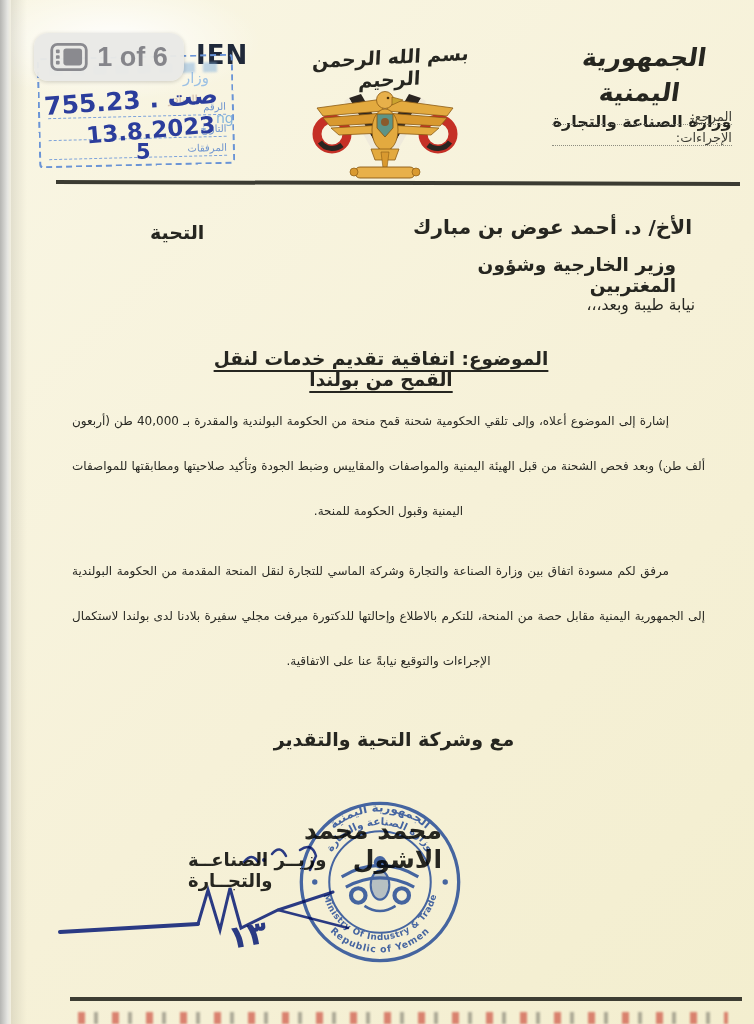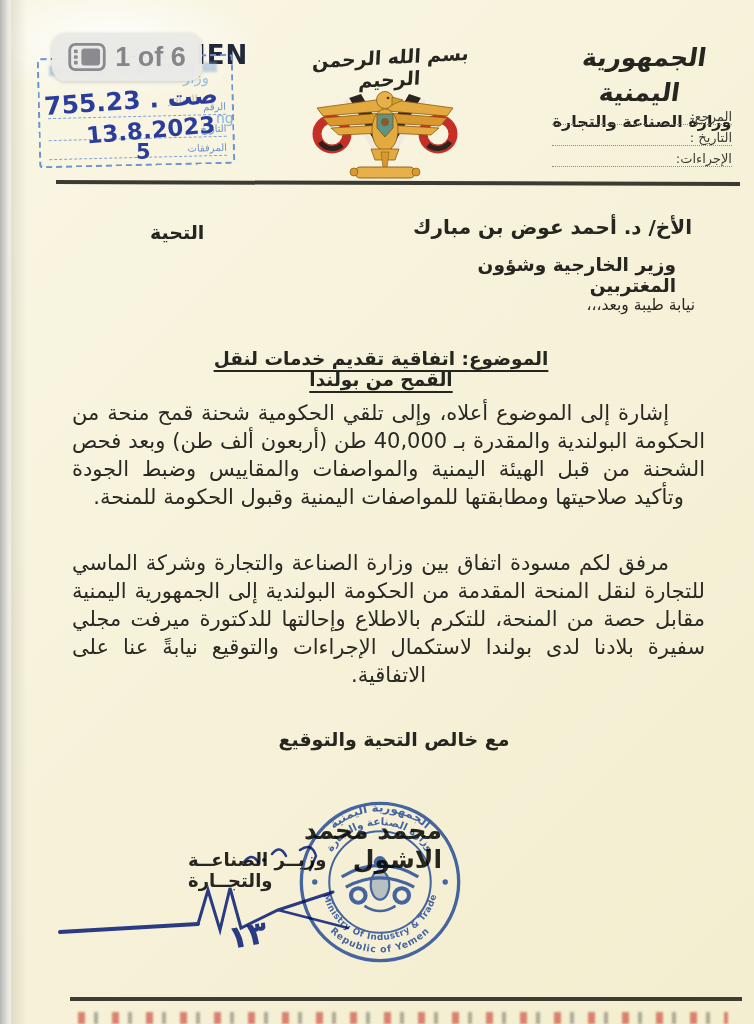--- a/index.html
+++ b/index.html
@@ -13,21 +13,21 @@
     background:linear-gradient(135deg,#f9f6e4 0%,#f6f1d8 55%,#f3eecf 100%);
   }
   .photo-edge{position:absolute;left:0;top:0;width:11px;height:100%;
     background:linear-gradient(90deg,#b5b5b2,#e6e6e2 70%,#f2efe0);}
   .crease{position:absolute;left:11px;top:0;width:16px;height:100%;
     background:linear-gradient(90deg,rgba(0,0,0,.09),rgba(0,0,0,0));}
   .pill-halo{position:absolute;left:8px;top:0;width:250px;height:100px;
     background:radial-gradient(ellipse at 42% 42%,rgba(255,255,255,.95),rgba(255,255,255,0) 72%);}
 
   
-  .pill{position:absolute;left:52px;top:33px;width:150px;height:48px;border-radius:14px;
+  .pill{position:absolute;left:34px;top:33px;width:150px;height:48px;border-radius:14px;
     background:rgba(233,233,230,.97);box-shadow:0 1px 4px rgba(0,0,0,.18);
     display:flex;align-items:center;justify-content:center;gap:9px;z-index:30;cursor:default;}
   .pill .lbl{font-family:"Liberation Sans",sans-serif;font-weight:bold;font-size:27px;color:#85858a;}
 
   
   .rstamp{position:absolute;left:38px;top:56px;width:192px;height:106px;
     border:2px dashed #6a94d6;border-radius:4px;transform:rotate(-1.4deg);
     color:#6f95cf;z-index:10;}
   .rstamp .row{position:absolute;left:8px;right:6px;height:0;border-bottom:1.5px dashed #7ea3da;}
   .rstamp .row .flabel{position:absolute;right:0;top:-13px;font-size:10px;color:#6f95cf;}
@@ -52,21 +52,21 @@
   .hrule{position:absolute;left:56px;top:181px;width:684px;height:3.5px;background:#3b3b32;transform:rotate(.15deg);}
 
   
   .ar{direction:rtl;color:#262620;}
   .recipient-1{position:absolute;left:400px;top:215px;width:292px;text-align:right;font-size:20px;font-weight:bold;}
   .honorific{position:absolute;left:150px;top:221px;font-size:19px;font-weight:bold;}
   .recipient-2{position:absolute;left:430px;top:254px;width:246px;text-align:right;font-size:18.5px;font-weight:bold;}
   .salutation{position:absolute;left:515px;top:296px;width:180px;text-align:right;font-size:15.5px;}
   .subject{position:absolute;left:195px;top:348px;width:372px;text-align:center;font-size:18.5px;font-weight:bold;
     text-decoration:underline;text-underline-offset:5px;text-decoration-thickness:2px;}
-  .para{position:absolute;left:72px;width:633px;font-size:21px;line-height:28px;
+  .para{position:absolute;left:72px;width:633px;font-size:12px;line-height:45px;
     text-align:justify;text-align-last:center;text-indent:36px;color:#2a2a24;}
   .p1{top:399px;}
   .p2{top:549px;}
   .closing{position:absolute;left:235px;top:728px;width:318px;text-align:center;font-size:19px;font-weight:bold;}
   .sig-name{position:absolute;left:240px;top:816px;width:202px;text-align:right;font-size:25px;font-weight:bold;z-index:5;}
   .sig-title{position:absolute;left:188px;top:849px;width:228px;text-align:left;font-size:18px;font-weight:bold;z-index:5;}
 
   
   .roundstamp{position:absolute;left:292px;top:794px;width:176px;height:176px;z-index:20;
     mix-blend-mode:multiply;opacity:.88;}
@@ -124,23 +124,20 @@
 
   <div class="lh-right">
     <div class="rep ar">الجمهورية اليمنية</div>
     <div class="min ar">وزارة الصناعة والتجارة</div>
   </div>
   <div class="lh-fields">
     <div class="f">
         <span>المرجع:</span>
       </div>
     <div class="f">
-        <span>التاريخ :</span>
-      </div>
-    <div class="f">
         <span>الإجراءات:</span>
       </div>
   </div>
 
   <svg class="emblem" viewBox="0 0 148 108">
 
     <circle cx="21" cy="60" r="15" fill="none" stroke="#c53026" stroke-width="9"></circle>
     <path d="M 9 68 A 15 15 0 0 0 31 71" stroke="#2a2521" stroke-width="5" fill="none"></path>
     <circle cx="127" cy="60" r="15" fill="none" stroke="#c53026" stroke-width="9"></circle>
     <path d="M 139 68 A 15 15 0 0 1 117 71" stroke="#2a2521" stroke-width="5" fill="none"></path>
@@ -179,21 +176,21 @@
   <div class="recipient-1 ar">الأخ/ د. أحمد عوض بن مبارك</div>
   <div class="honorific ar">التحية</div>
   <div class="recipient-2 ar">وزير الخارجية وشؤون المغتربين</div>
   <div class="salutation ar">نيابة طيبة وبعد،،،</div>
 
   <div class="subject ar">الموضوع: اتفاقية تقديم خدمات لنقل القمح من بولندا</div>
 
   <div class="para p1 ar">إشارة إلى الموضوع أعلاه، وإلى تلقي الحكومية شحنة قمح منحة من الحكومة البولندية والمقدرة بـ 40,000 طن (أربعون ألف طن) وبعد فحص الشحنة من قبل الهيئة اليمنية والمواصفات والمقاييس وضبط الجودة وتأكيد صلاحيتها ومطابقتها للمواصفات اليمنية وقبول الحكومة للمنحة.</div>
   <div class="para p2 ar">مرفق لكم مسودة اتفاق بين وزارة الصناعة والتجارة وشركة الماسي للتجارة لنقل المنحة المقدمة من الحكومة البولندية إلى الجمهورية اليمنية مقابل حصة من المنحة، للتكرم بالاطلاع وإحالتها للدكتورة ميرفت مجلي سفيرة بلادنا لدى بولندا لاستكمال الإجراءات والتوقيع نيابةً عنا على الاتفاقية.</div>
 
-  <div class="closing ar">مع خالص التحية والتوقيع</div>
+  <div class="closing ar">مع وشركة التحية والتقدير</div>
 
   <div class="sig-name ar">محمد محمد الاشول</div>
   <div class="sig-title ar">وزيــر الصناعــة والتجــارة</div>
 
   <svg class="roundstamp" viewBox="0 0 170 170">
     <defs>
       <path id="arcT1" d="M 17 85 A 68 68 0 0 1 153 85"></path>
       <path id="arcT2" d="M 30 85 A 55 55 0 0 1 140 85"></path>
       <path id="arcB1" d="M 29 85 A 56 56 0 0 0 141 85"></path>
       <path id="arcB2" d="M 17 85 A 68 68 0 0 0 153 85"></path>

